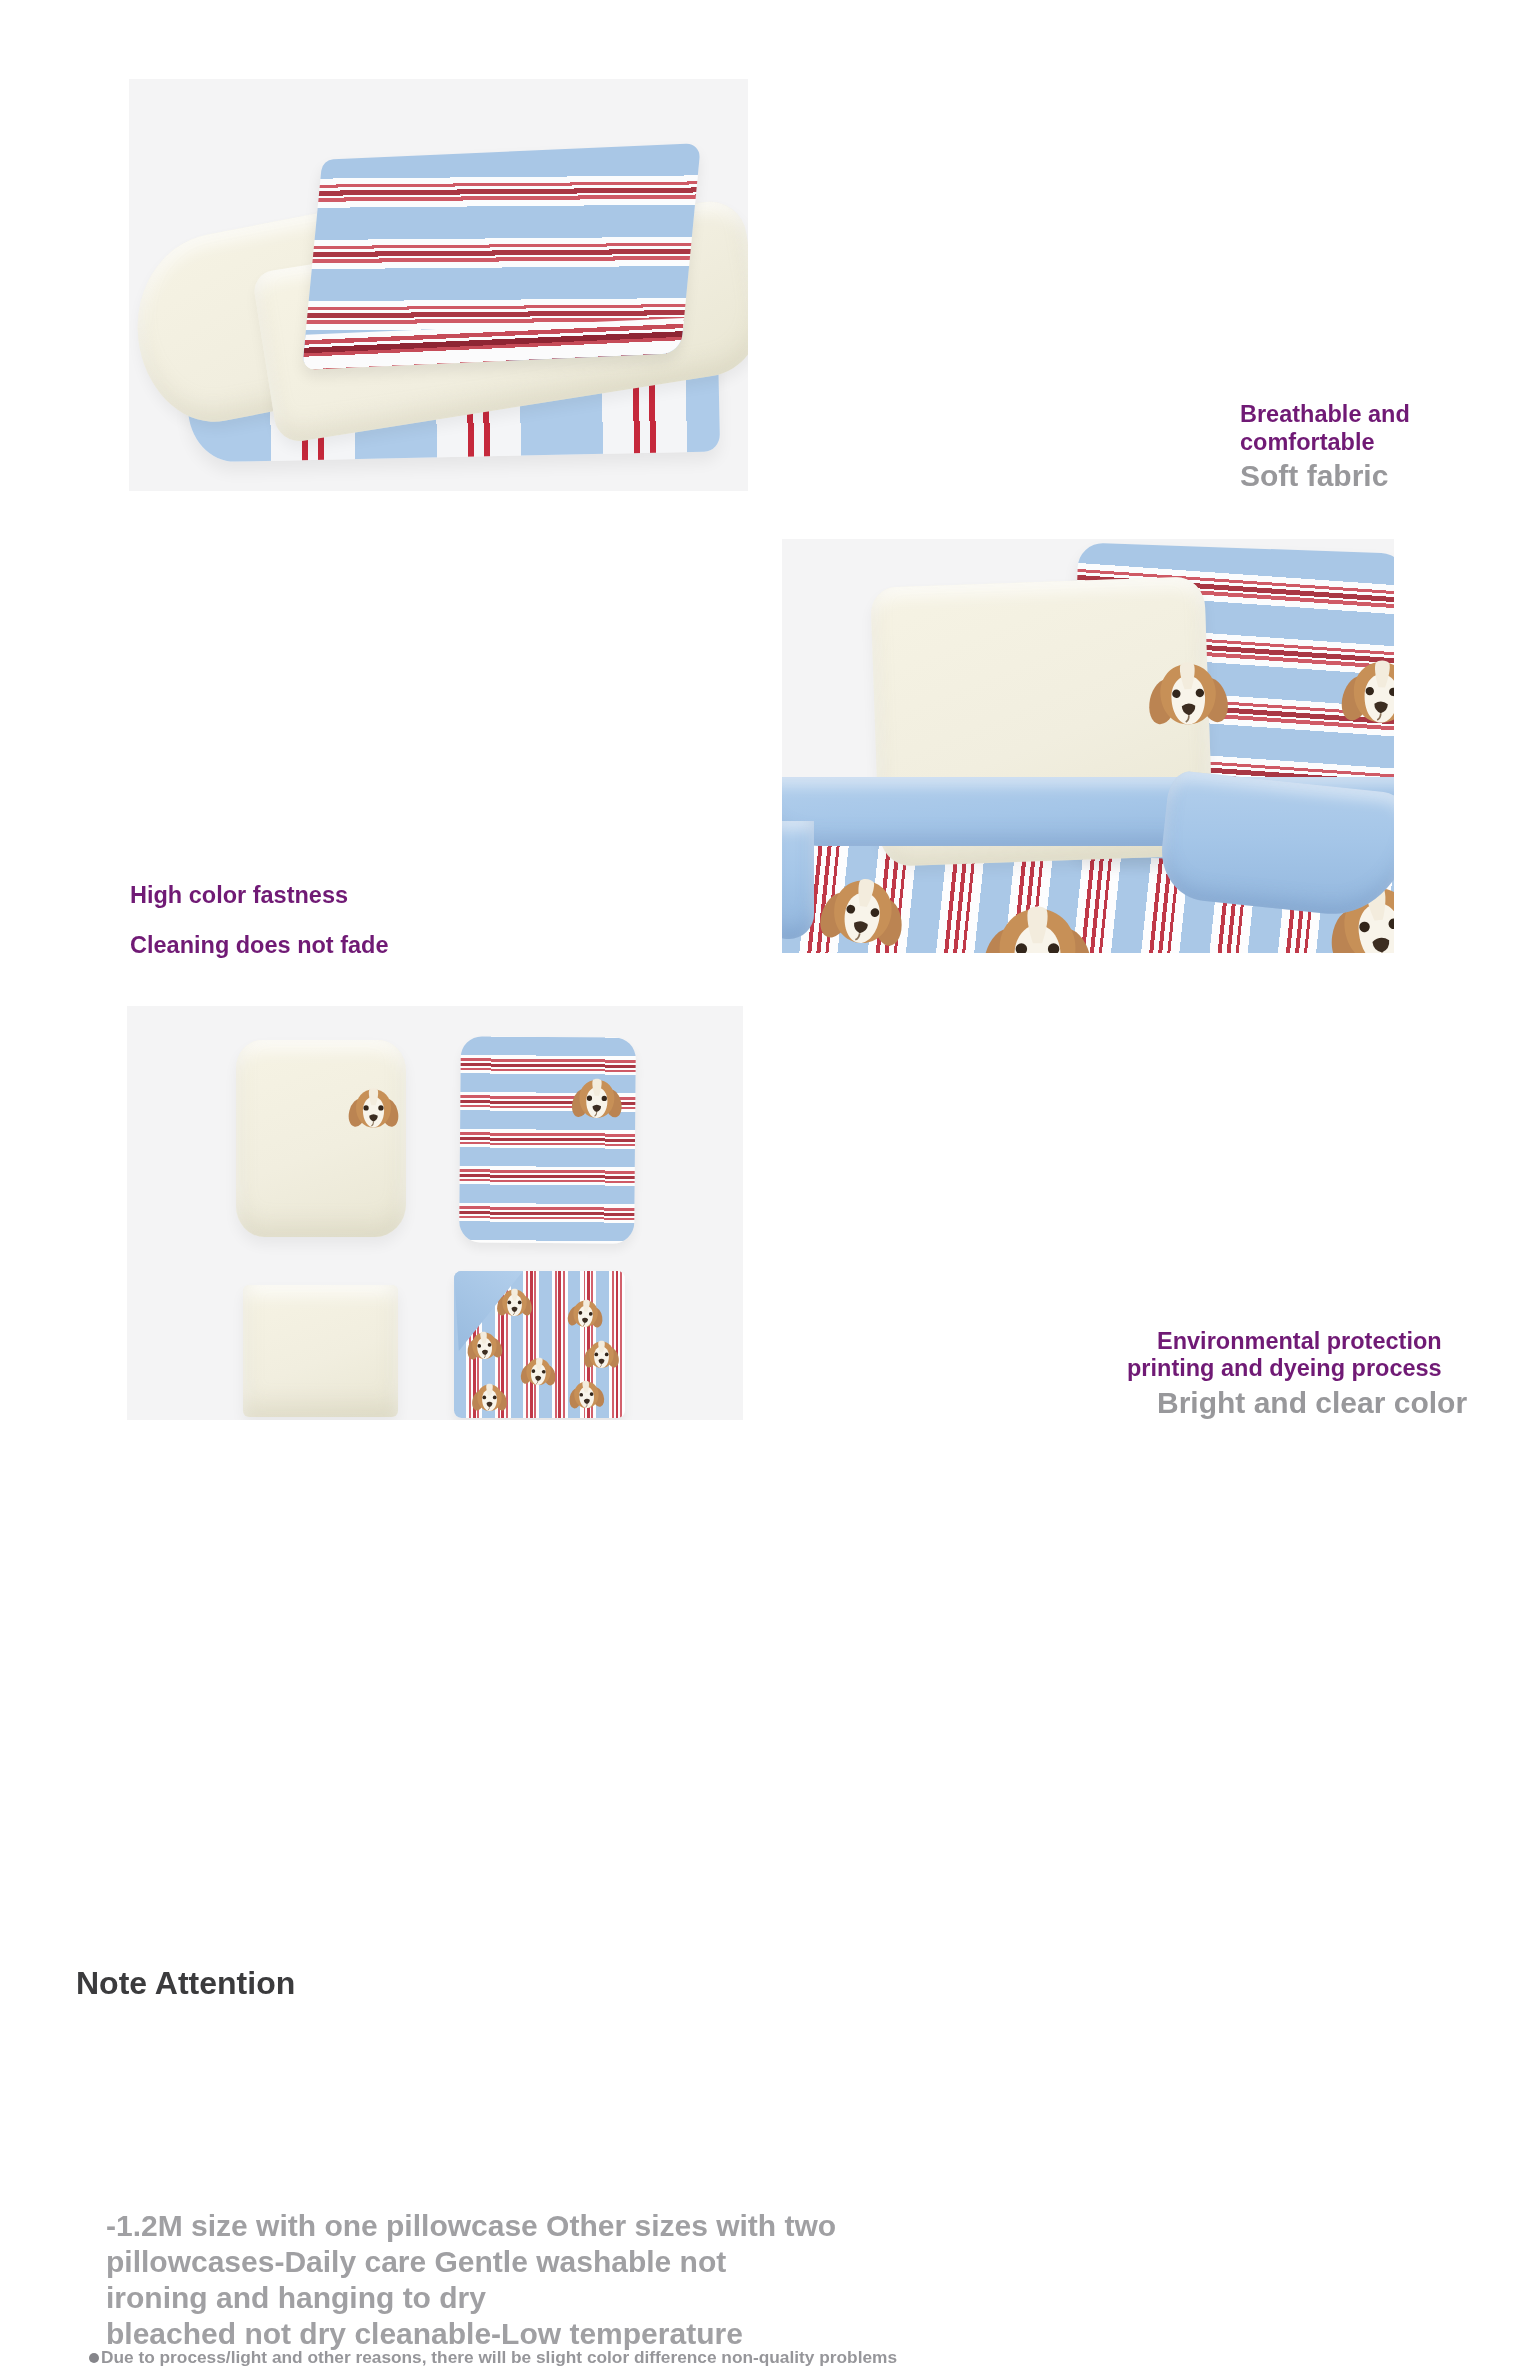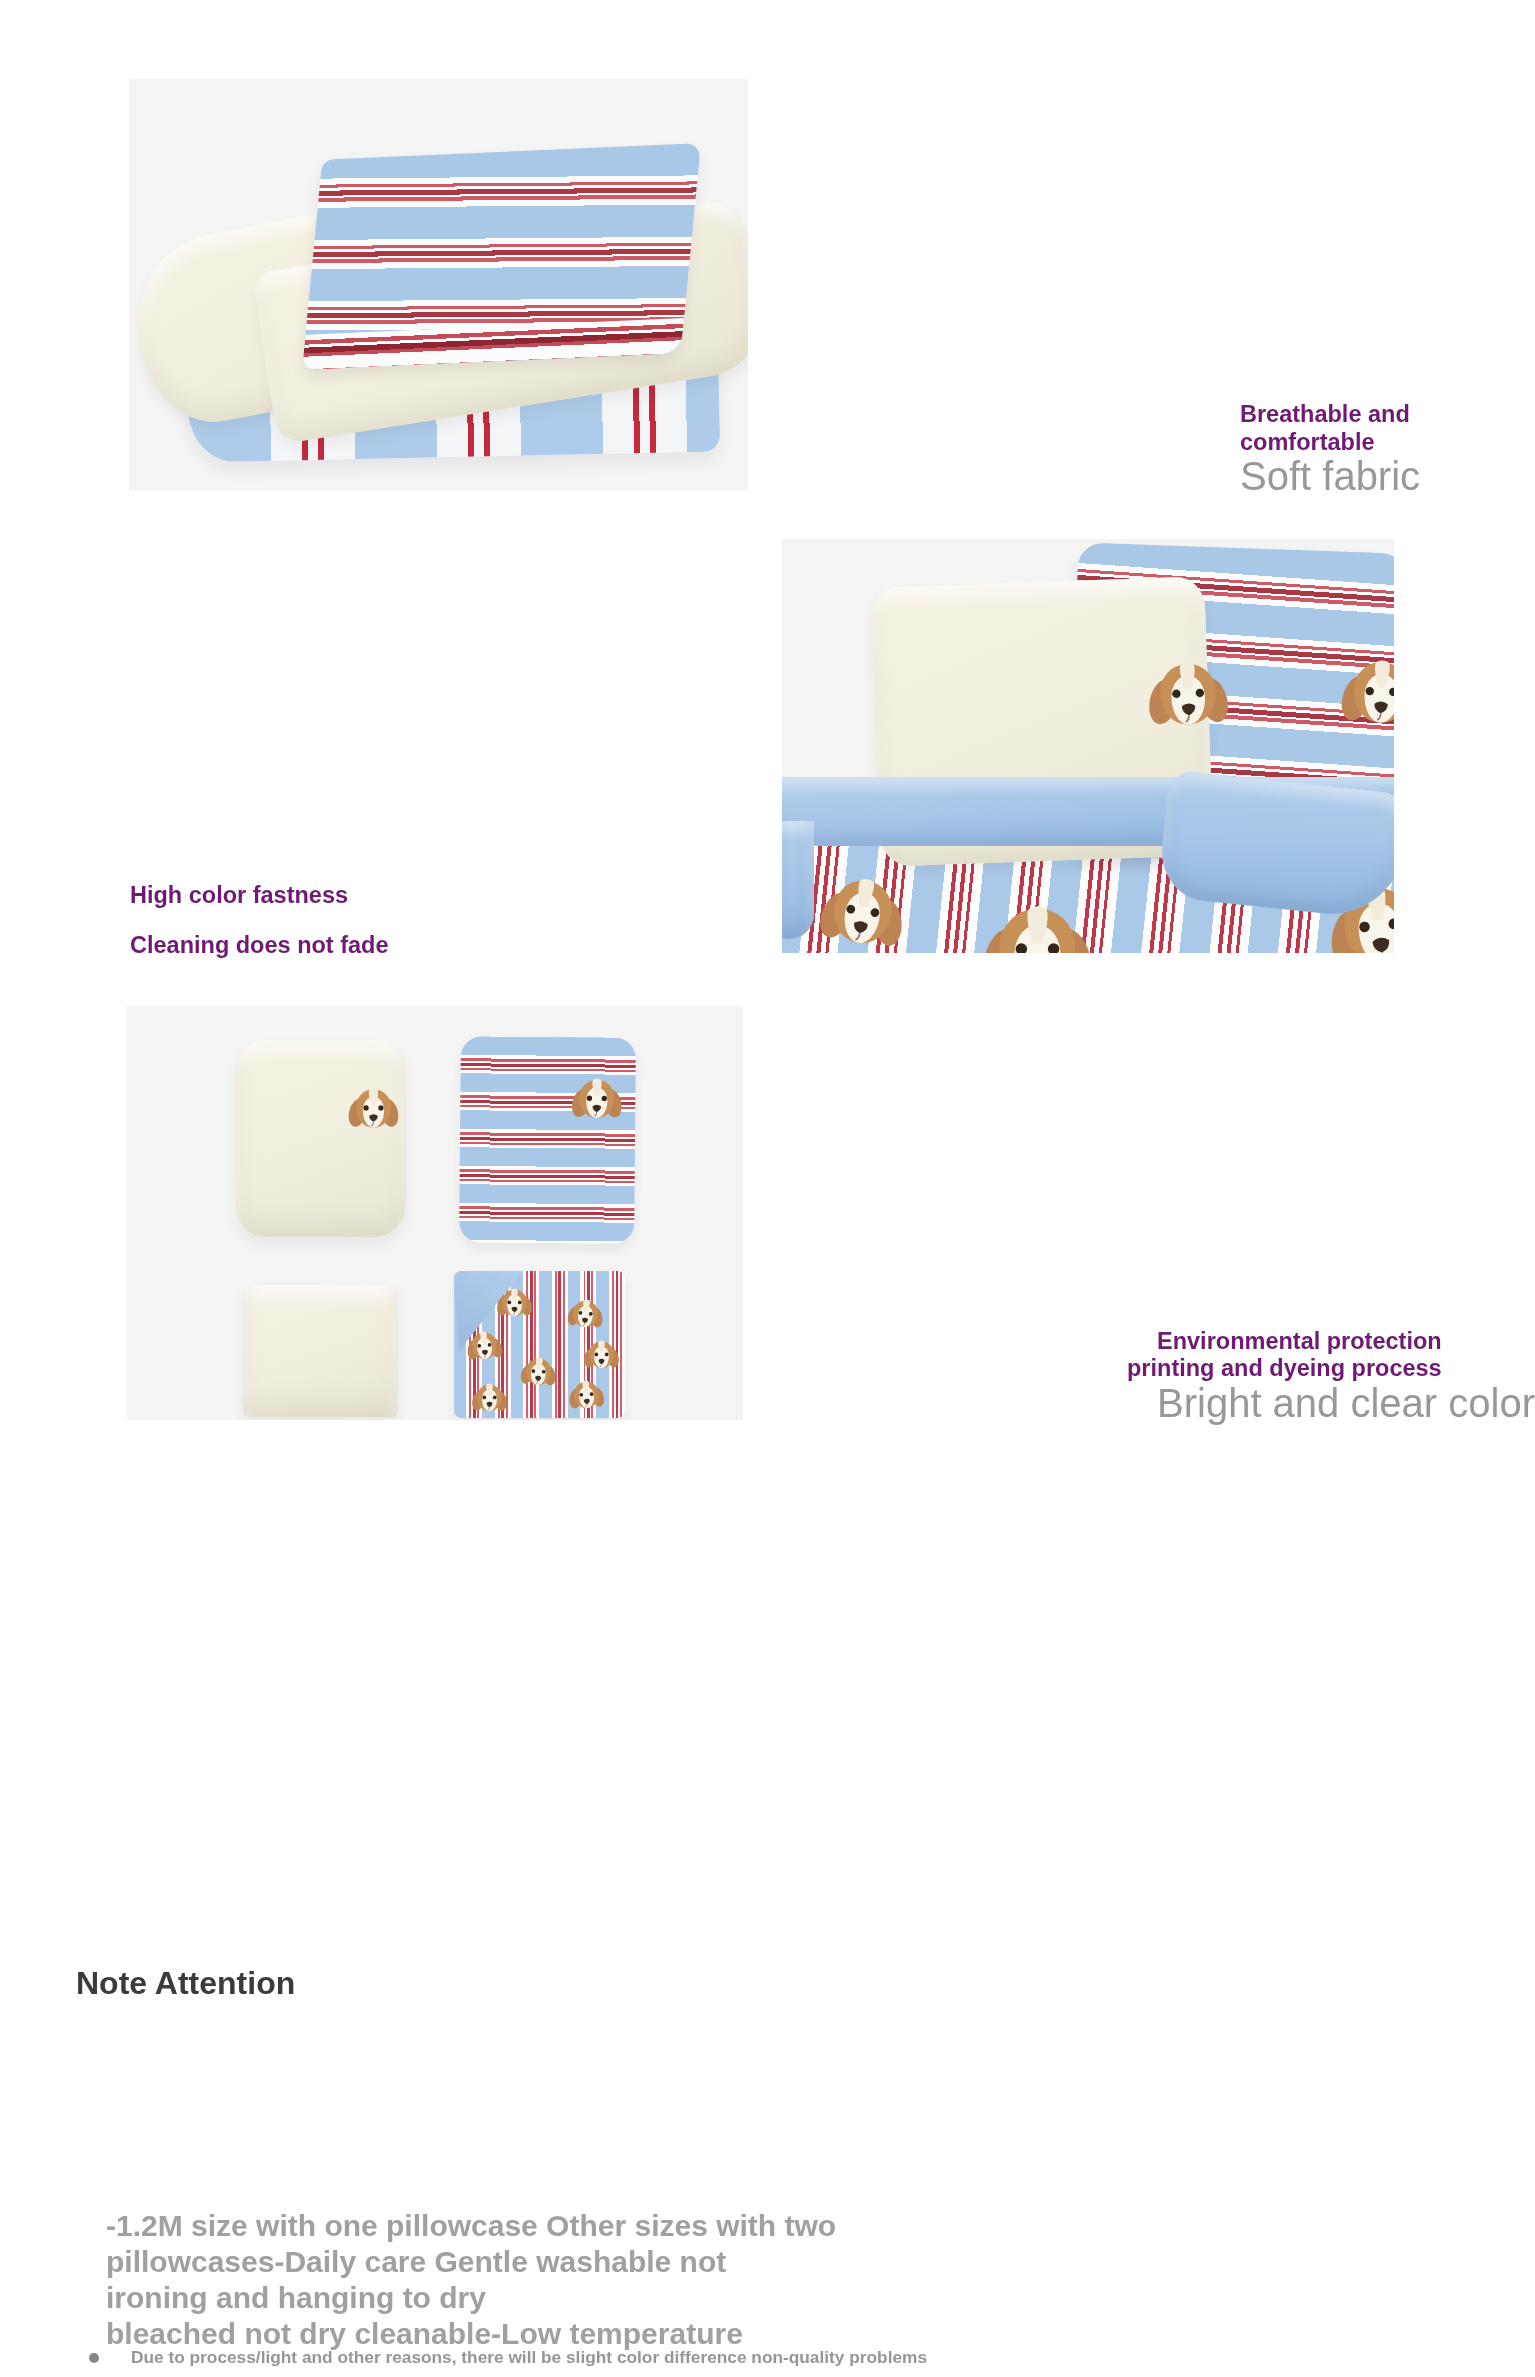--- a/index.html
+++ b/index.html
@@ -72,36 +72,36 @@
   #flat-sheet{left:116px;top:279px;width:155px;height:132px;border-radius:6.2px;}
   #flat-duvet{left:327px;top:265px;width:171px;height:147px;border-radius:7.4px;overflow:hidden;box-shadow:0 6.2px 11px rgba(0,0,0,.06);}
   #flat-duvet-fold{left:0;top:0;width:69px;height:80px;background:linear-gradient(215deg,#b3cfec,#97bade);clip-path:polygon(0 0,100% 0,7% 100%);}
 
   
   .dog{position:absolute;display:block;}
   .dog svg{width:100%;height:100%;display:block;}
 
   
   .feat-line{position:absolute;font-weight:bold;color:#701a75;font-size:23.5px;line-height:28.5px;white-space:nowrap;}
-  .feat-headline{position:absolute;font-weight:normal;color:#98989b;font-size:40px;line-height:36px;white-space:nowrap;}
+  .feat-headline{position:absolute;font-weight:bold;color:#98989b;font-size:30px;line-height:36px;white-space:nowrap;}
   #feat-soft-1{left:1240px;top:400px;}
   #feat-soft-2{left:1240px;top:428px;}
   #feat-soft-h{left:1240px;top:458px;}
   #feat-fast-1{left:130px;top:881px;}
   #feat-fast-2{left:130px;top:931px;}
   #feat-eco-1{left:1157px;top:1327px;}
   #feat-eco-2{left:1127px;top:1354px;}
   #feat-eco-h{left:1157px;top:1385px;}
 
   #note-title{position:absolute;left:76px;top:1943px;font-weight:bold;color:#3b3b3d;font-size:32px;line-height:38px;white-space:nowrap;}
   #care-block{position:absolute;left:106px;top:2188px;margin-top:20px;}
   .care-line{font-weight:bold;color:#a0a0a3;font-size:30px;line-height:36px;white-space:nowrap;}
   #disclaimer-row{position:absolute;left:89px;top:2347px;display:flex;align-items:flex-start;}
   #disclaimer-dot{width:10px;height:10px;border-radius:50%;background:#85858a;margin-top:6.2px;flex:0 0 auto;}
-  #disclaimer-text{margin-left:32px;font-weight:bold;color:#96969a;font-size:17.3px;line-height:21px;white-space:nowrap;}
+  #disclaimer-text{margin-left:2px;font-weight:bold;color:#96969a;font-size:17.3px;line-height:21px;white-space:nowrap;}
 </style>
 </head>
 <body>
 
 <svg width="0" height="0" style="position:absolute" aria-hidden="true">
   <defs>
     <g id="dogface">
       <ellipse cx="20" cy="56" rx="16" ry="27" fill="#bb8452" transform="rotate(14 20 56)"></ellipse>
       <ellipse cx="80" cy="56" rx="16" ry="27" fill="#bb8452" transform="rotate(-14 80 56)"></ellipse>
       <path d="M50 12 C30 12 17 28 17 46 C17 68 31 84 50 84 C69 84 83 68 83 46 C83 28 70 12 50 12 Z" fill="#c79057"></path>

